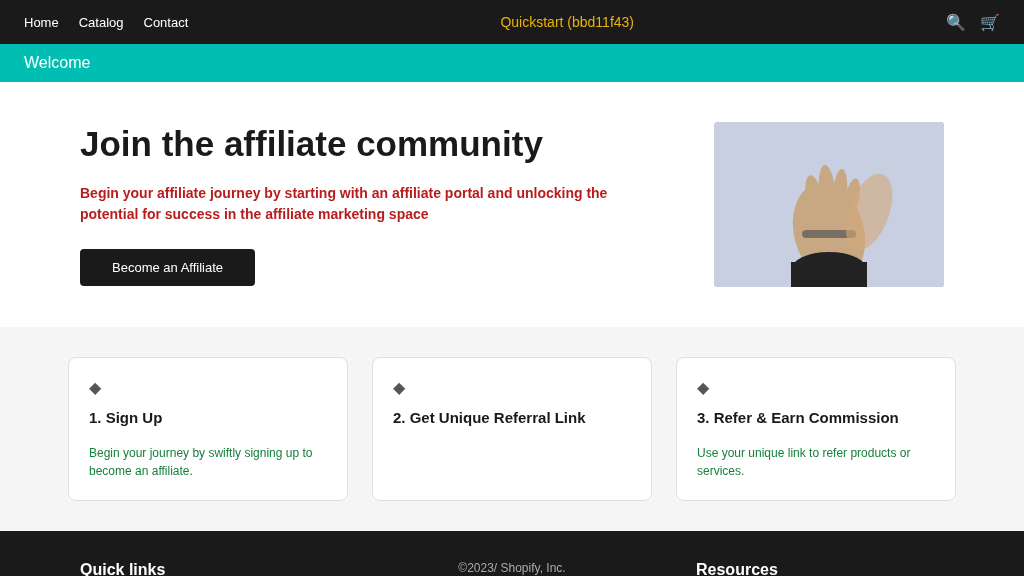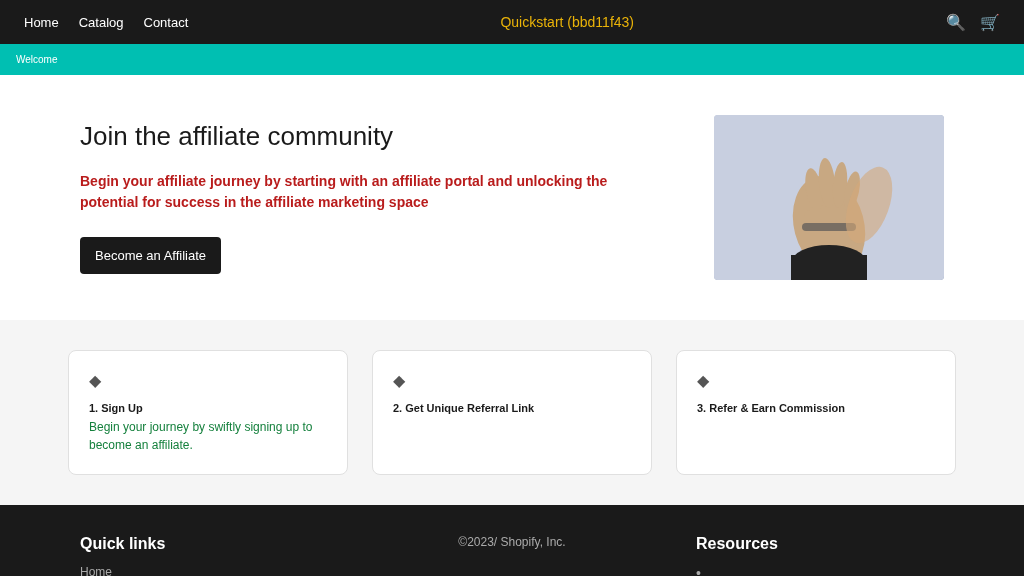--- a/index.html
+++ b/index.html
@@ -7,37 +7,37 @@
 
     
     .nav { background: #1a1a1a; color: #fff; display: flex; align-items: center; justify-content: space-between; padding: 0 24px; height: 44px; }
     .nav-left { display: flex; gap: 20px; }
     .nav-left a { color: #fff; text-decoration: none; font-size: 13px; }
     .nav-center { font-size: 14px; font-weight: 500; color: #eab308; }
     .nav-right { display: flex; gap: 14px; align-items: center; }
     .nav-icon { color: #fff; cursor: pointer; font-size: 16px; }
 
     
-    .welcome-banner { background: #00bfb2; color: #fff; padding: 10px 16px; font-size: 10px; }
+    .welcome-banner { background: #00bfb2; color: #fff; padding: 10px 24px; font-size: 16px; }
 
     
     .hero { background: #fff; padding: 40px 80px; display: flex; align-items: center; justify-content: space-between; gap: 40px; }
     .hero-content { max-width: 560px; }
-    .hero-title { font-size: 26px; font-weight: 400; color: #1a1a1a; margin-bottom: 18px; line-height: 1.2; }
+    .hero-title { font-size: 35px; font-weight: 700; color: #1a1a1a; margin-bottom: 18px; line-height: 1.2; }
     .hero-subtitle { font-size: 14px; font-weight: 600; color: #b91c1c; line-height: 1.5; margin-bottom: 24px; }
-    .hero-btn { background: #1a1a1a; color: #fff; border: none; padding: 11px 15px; font-size: 13px; font-weight: 500; cursor: pointer; border-radius: 4px; }
+    .hero-btn { background: #1a1a1a; color: #fff; border: none; padding: 11px 32px; font-size: 13px; font-weight: 500; cursor: pointer; border-radius: 4px; }
     .hero-image { width: 230px; height: 165px; background: #d0d8e8; border-radius: 4px; overflow: hidden; flex-shrink: 0; display: flex; align-items: center; justify-content: center; }
     .hero-image-placeholder { width: 100%; height: 100%; background: linear-gradient(135deg, #c8d0e0 0%, #b0b8cc 50%, #a0aabf 100%); position: relative; }
     .hand-svg { position: absolute; top: 0; left: 0; width: 100%; height: 100%; }
 
     
     .cards-section { background: #f5f5f5; padding: 30px 60px; display: flex; gap: 24px; justify-content: center; }
     .card { background: #fff; border: 1px solid #e0e0e0; border-radius: 8px; padding: 20px; flex: 1; max-width: 280px; }
     .card-icon { font-size: 16px; margin-bottom: 12px; color: #555; }
-    .card-title { font-size: 11px; font-weight: 700; color: #1a1a1a; margin-bottom: 4px; }
+    .card-title { font-size: 15px; font-weight: 700; color: #1a1a1a; margin-bottom: 18px; }
     .card-desc { font-size: 12px; color: #15803d; line-height: 1.5; }
 
     
     .footer { background: #1a1a1a; color: #ccc; padding: 30px 80px; display: flex; gap: 60px; align-items: flex-start; }
     .footer-col { flex: 1; }
     .footer-col h4 { color: #fff; font-size: 16px; margin-bottom: 12px; font-weight: 600; }
     .footer-col a { display: block; color: #aaa; font-size: 12px; text-decoration: none; margin-bottom: 8px; }
     .footer-center { text-align: center; font-size: 12px; color: #aaa; }
     .footer-center p { margin-bottom: 6px; }
     .footer-resources ul { list-style: none; }
@@ -101,20 +101,21 @@
   </div>
 
   <div class="card">
     <div class="card-icon">◆</div>
     <div class="card-title">2. Get Unique Referral Link</div>
   </div>
 
   <div class="card">
     <div class="card-icon">◆</div>
     <div class="card-title">3. Refer &amp; Earn Commission</div>
+    <div class="card-desc">Use your unique link to refer products or services.</div>
   </div>
 </section>
 
 <footer class="footer">
   <div class="footer-col">
     <h4>Quick links</h4>
     <a>Home</a>
 
   </div>
   <div class="footer-col footer-center">

